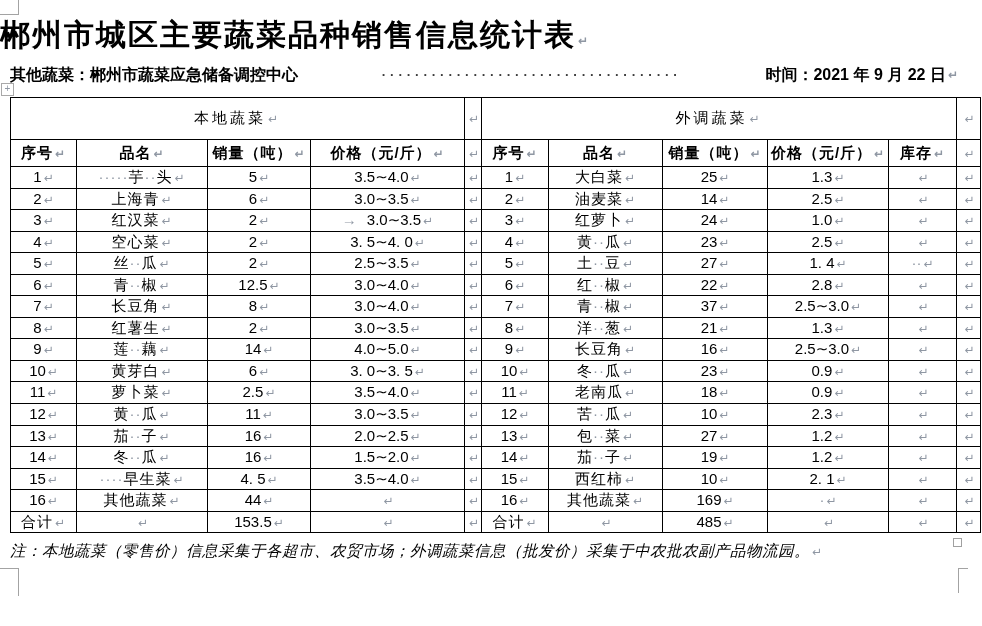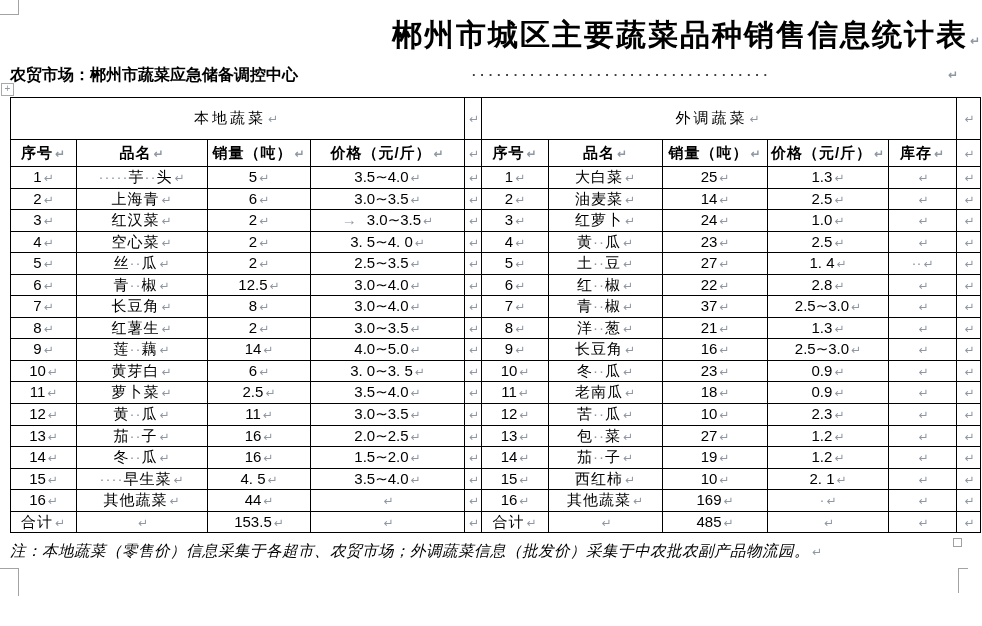--- a/index.html
+++ b/index.html
@@ -11,21 +11,21 @@
   .corner{position:absolute;}
   .corner.tl{left:0;top:0;width:18px;height:14px;border-right:1px solid #a3a3a3;border-bottom:1px solid #a3a3a3;}
   .corner.bl{left:0;top:568px;width:18px;height:27px;border-right:1px solid #a3a3a3;border-top:1px solid #a3a3a3;}
   .corner.br{left:958px;top:568px;width:9px;height:24px;border-left:1px solid #a3a3a3;border-top:1px solid #a3a3a3;}
   
   .move-handle{position:absolute;left:1px;top:83px;width:11px;height:11px;border:1px solid #a9a9a9;
     color:#8f97a3;font-size:10px;line-height:10px;text-align:center;cursor:move;}
   .resize-handle{position:absolute;left:953px;top:538px;width:7px;height:7px;border:1px solid #a0a0a0;background:#fff;}
   
   .doc-title{position:absolute;left:0;top:14px;width:982px;height:42px;line-height:42px;
-    text-align:right;font-size:30px;font-weight:bold;letter-spacing:2px;white-space:nowrap;}
+    text-align:left;font-size:30px;font-weight:bold;letter-spacing:2px;white-space:nowrap;}
   
   .subtitle{position:absolute;left:10px;top:62px;width:948px;height:26px;line-height:26px;
     display:flex;align-items:center;font-size:16px;font-weight:bold;white-space:nowrap;}
   .subtitle .leader{flex:1;overflow:hidden;font-size:13px;font-weight:bold;color:#3a3a3a;
     letter-spacing:4px;padding:0 4px;text-align:center;}
   
   table.veg{position:absolute;left:10px;top:97px;border-collapse:collapse;table-layout:fixed;width:970px;}
   table.veg td{border:1px solid #000;text-align:center;vertical-align:middle;padding:0;
     overflow:hidden;white-space:nowrap;font-size:15px;line-height:1.1;}
   table.veg tr{height:21.55px;}
@@ -48,22 +48,23 @@
 </head>
 <body>
 
 <div class="corner tl"></div>
 <div class="corner bl"></div>
 <div class="corner br"></div>
 
 <div class="doc-title"><span>郴州市城区主要蔬菜品种销售信息统计表</span><span class="mk pil">↵</span></div>
 
 <div class="subtitle">
-  <span>农贸市场：郴州市蔬菜应急储备调控中心</span>
+  <span>其他蔬菜：郴州市蔬菜应急储备调控中心</span>
   <span class="leader">····································</span>
+  <span>时间：2021 年 9 月 22 日</span>
   <span class="mk pil">↵</span>
 </div>
 
 <div class="move-handle"><span>+</span></div>
 
 <table class="veg">
   <colgroup>
     <col style="width:66px">
       <col style="width:131px">
       <col style="width:103px">

